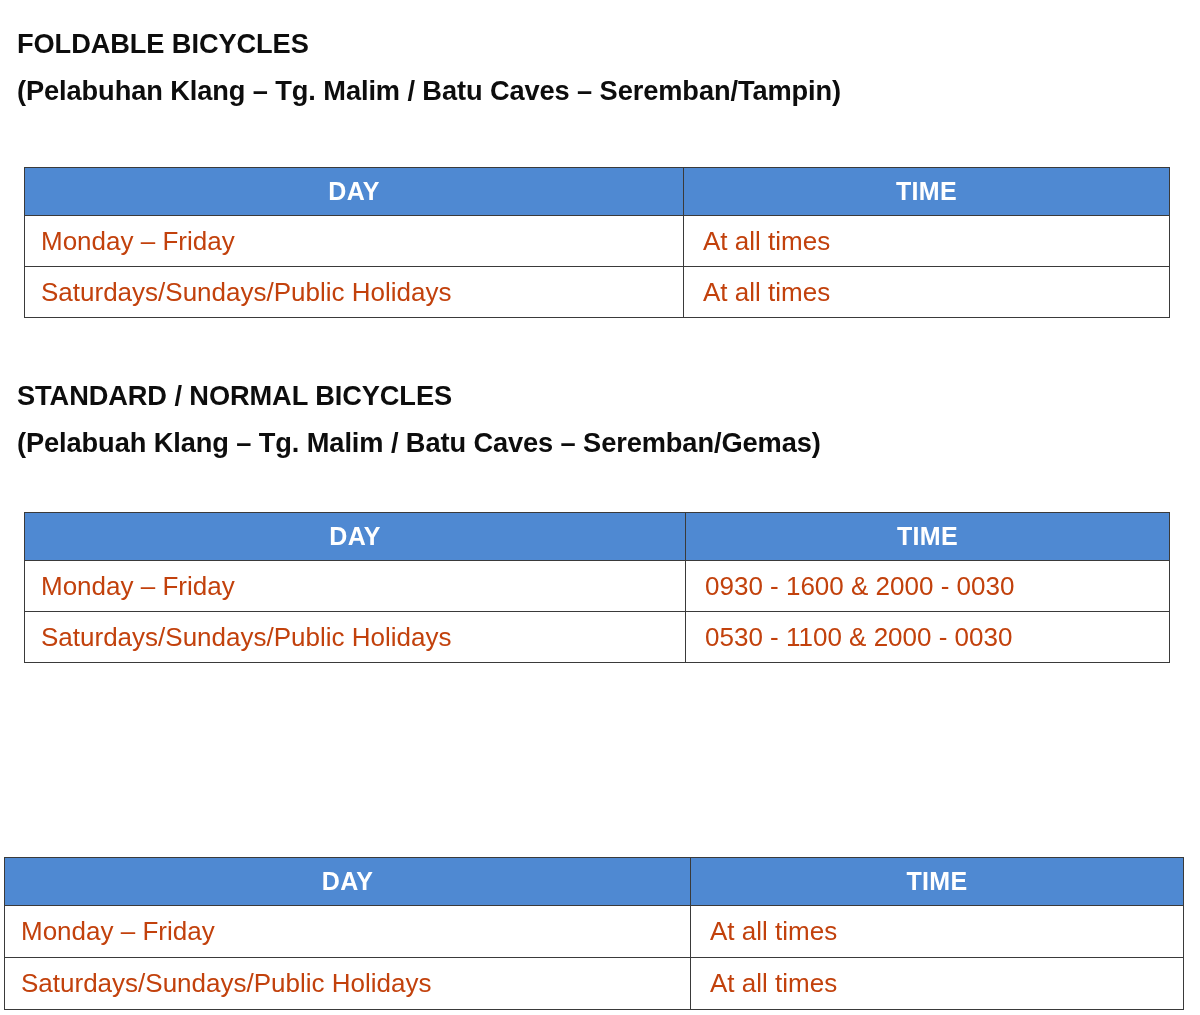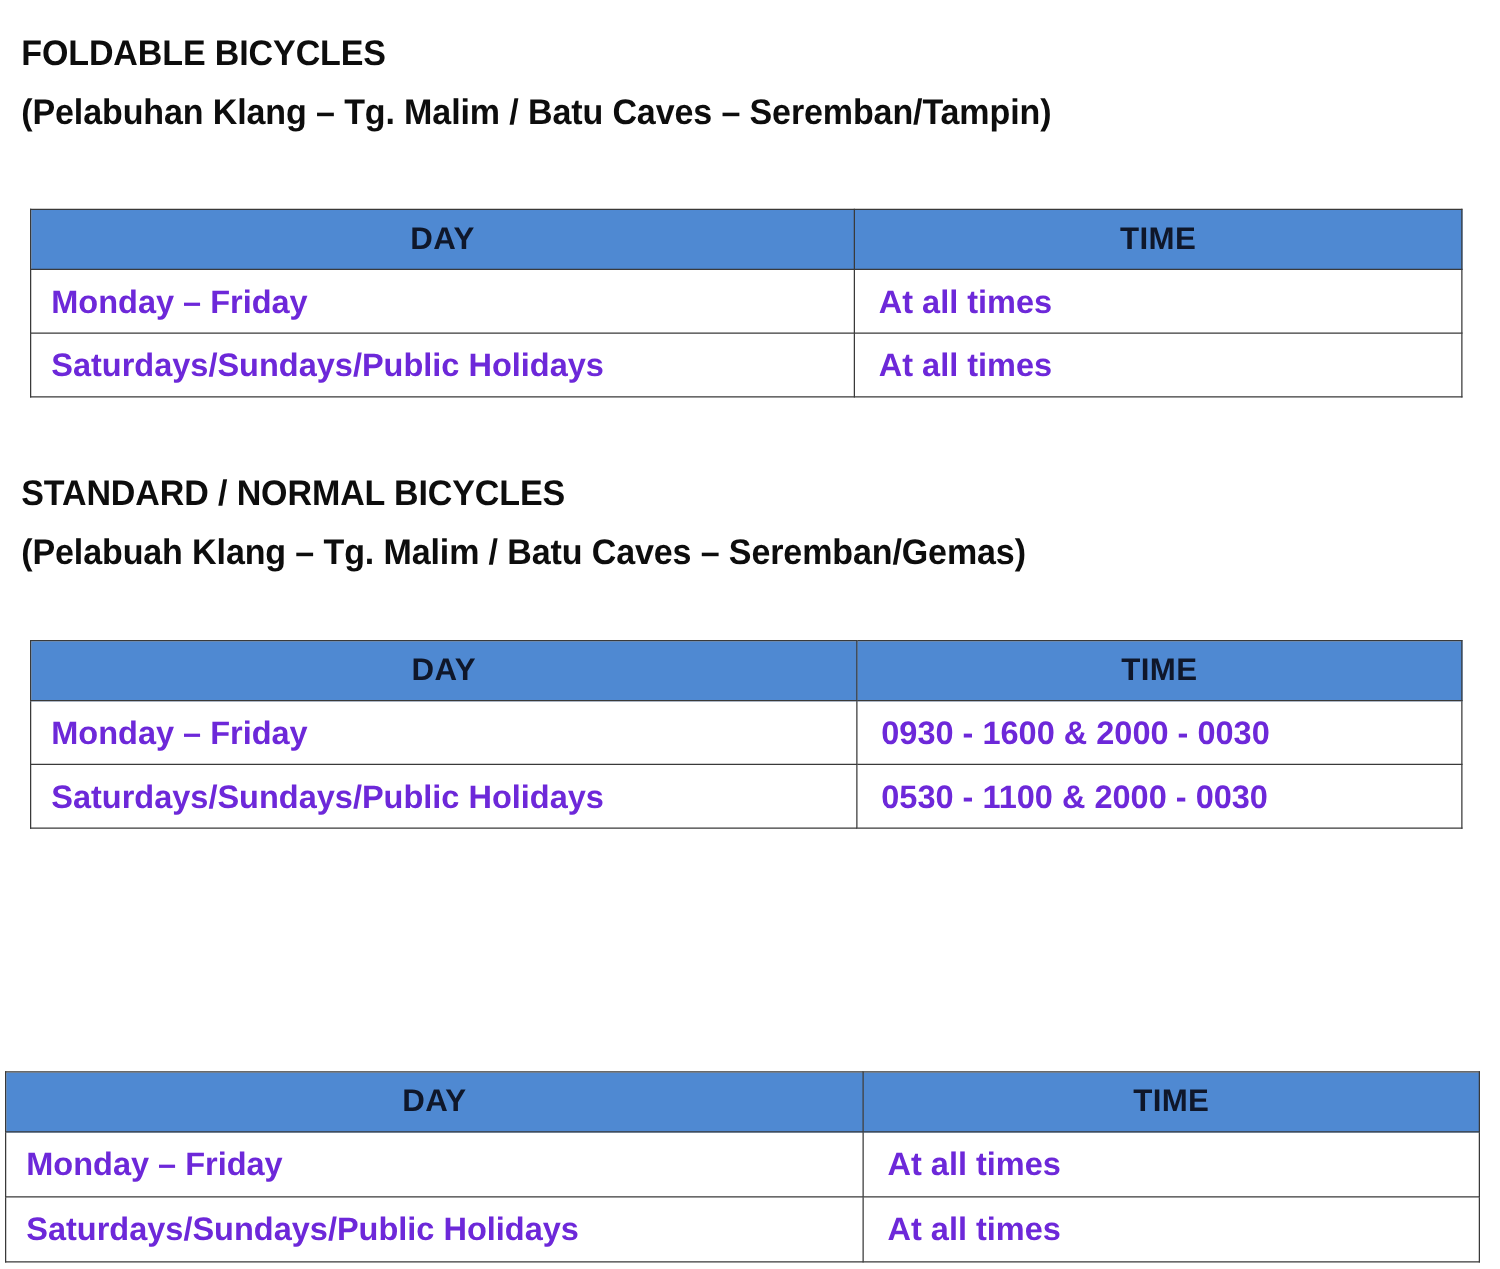--- a/index.html
+++ b/index.html
@@ -56,27 +56,27 @@
     padding: 0;
     vertical-align: middle;
   }
   .sched-table thead th {
     background: #4f89d2;
     height: 48px;
     text-align: center;
     font-weight: bold;
     font-size: 25px;
     letter-spacing: 0.3px;
-    color: #0f172a;
+    color: #ffffff;
   }
   .sched-table tbody td {
     height: 51px;
-    font-weight: bold;
+    font-weight: normal;
     font-size: 26px;
-    color: #6d28d9;
+    color: #c2410c;
     padding-left: 16px;
     white-space: nowrap;
   }
   .sched-table tbody td.time-cell {
     padding-left: 19px;
   }
 
   
   #table-1 { left: 24px; top: 167px; width: 1145px; }
   #table-1 col.c-day  { width: 659px; }

